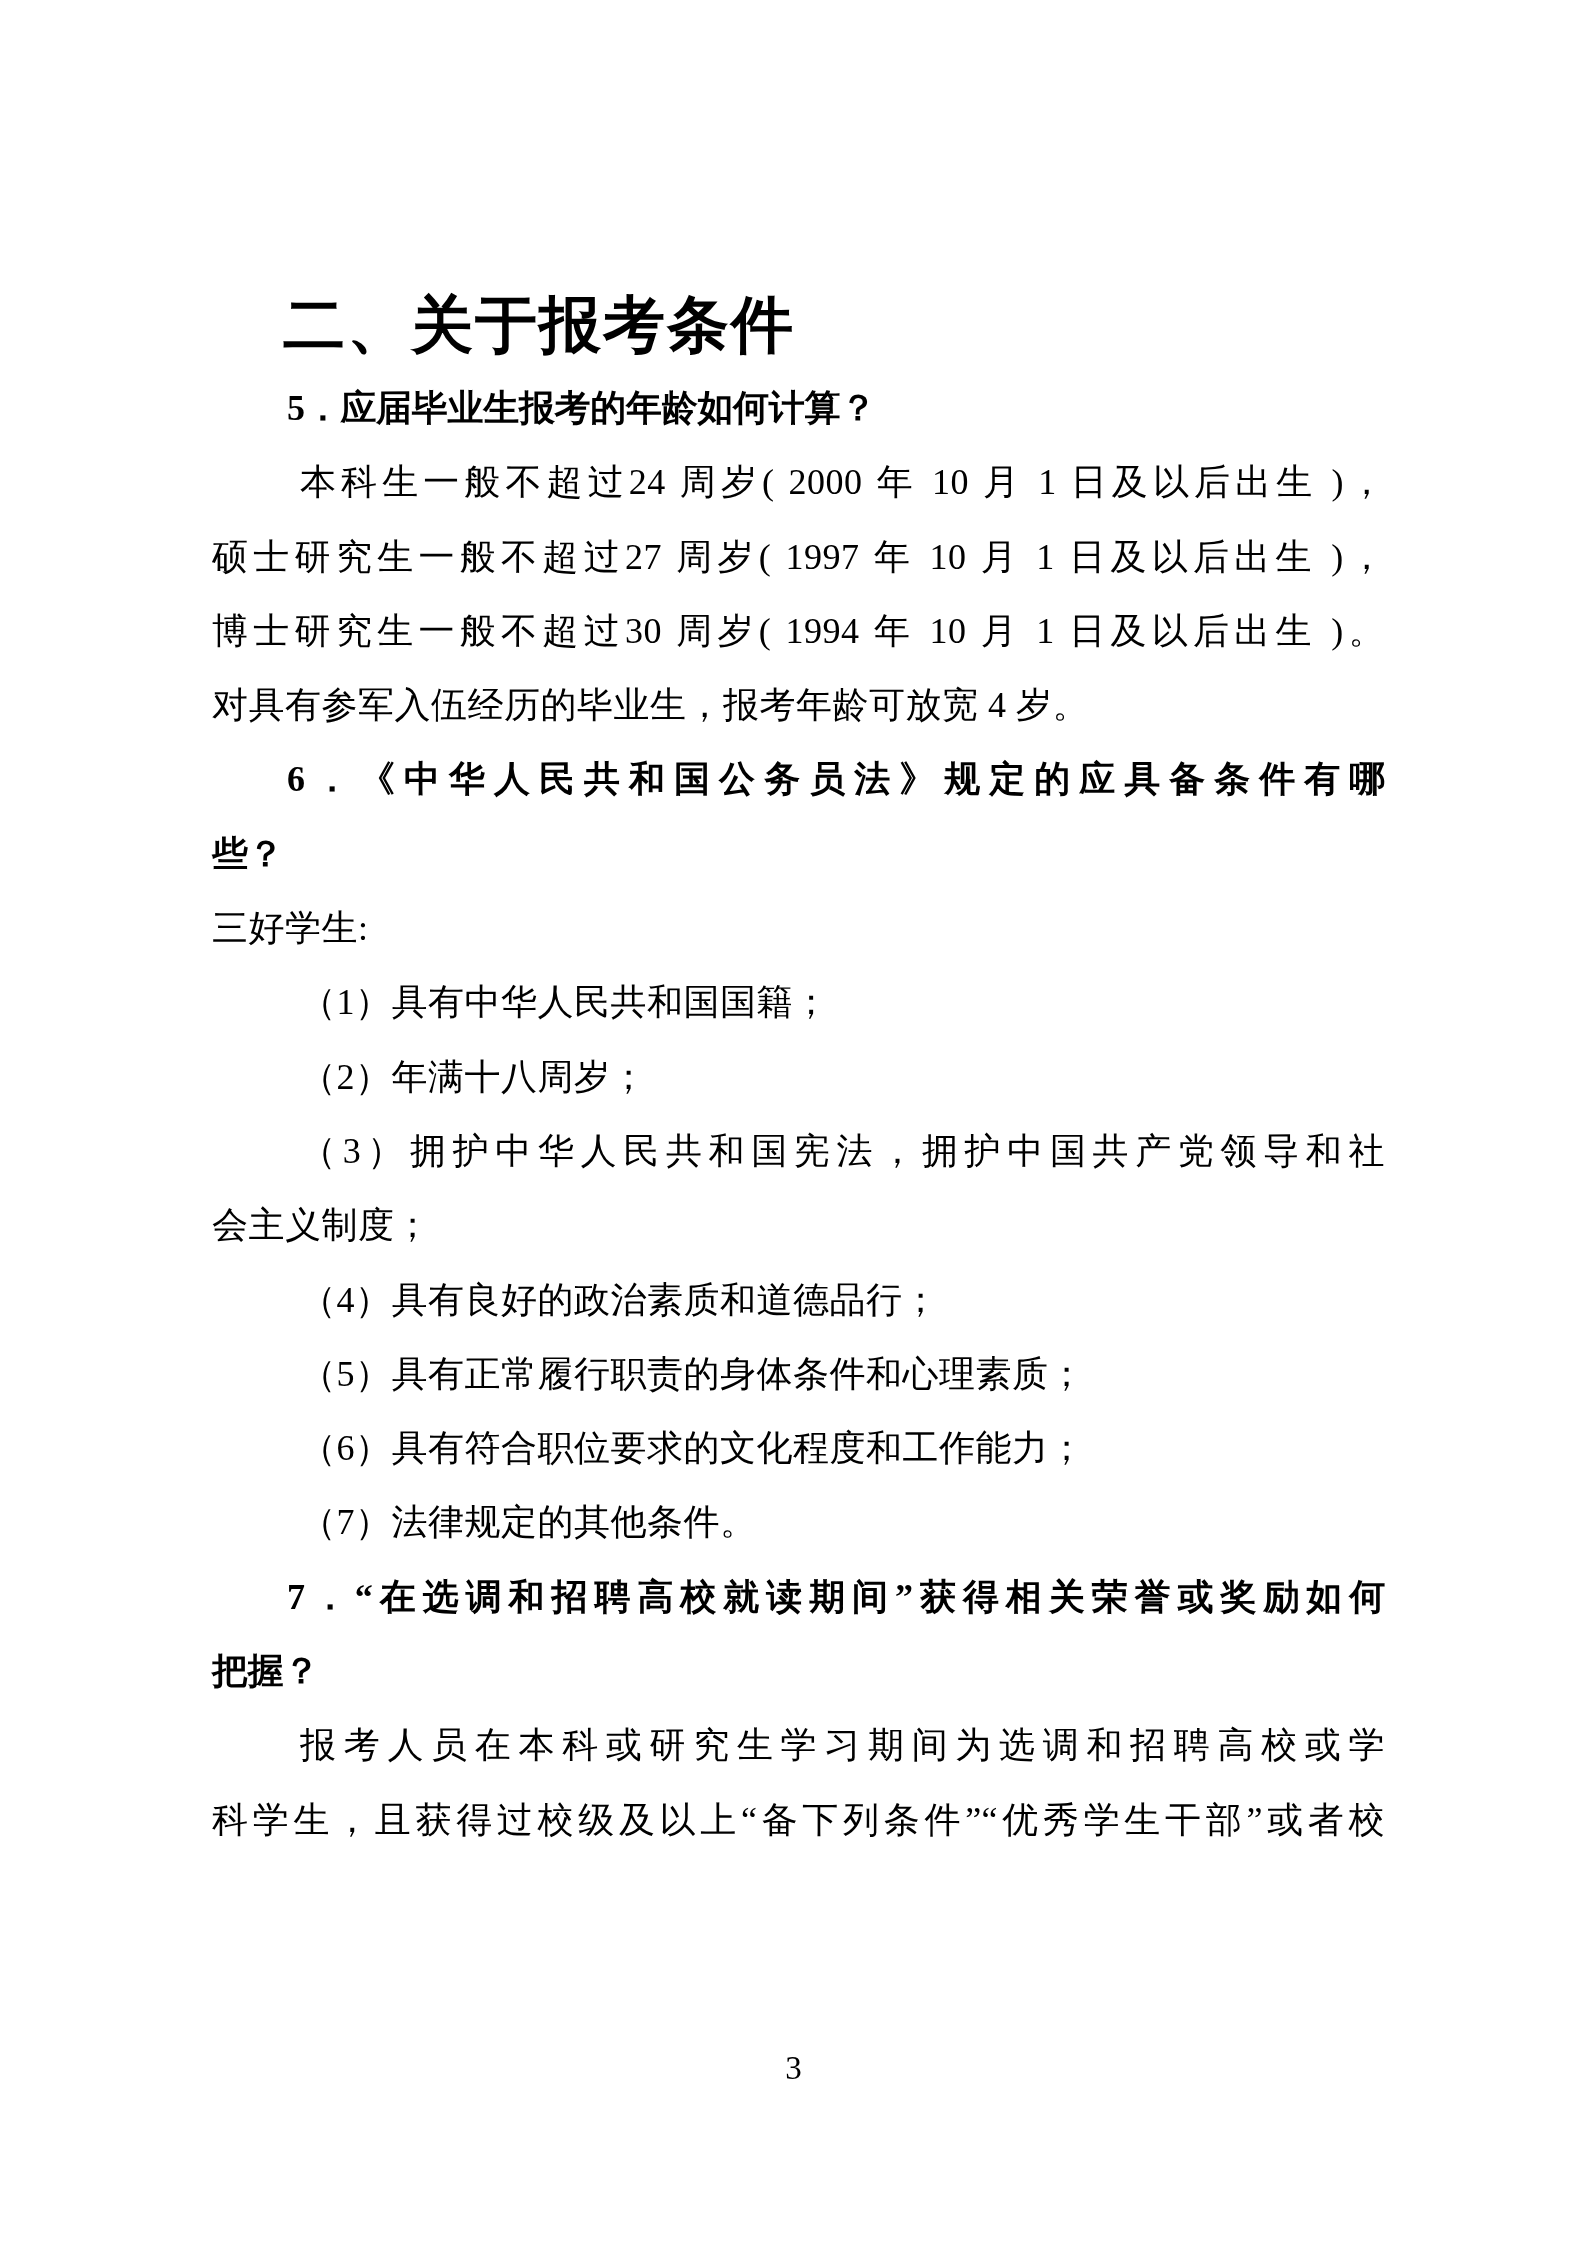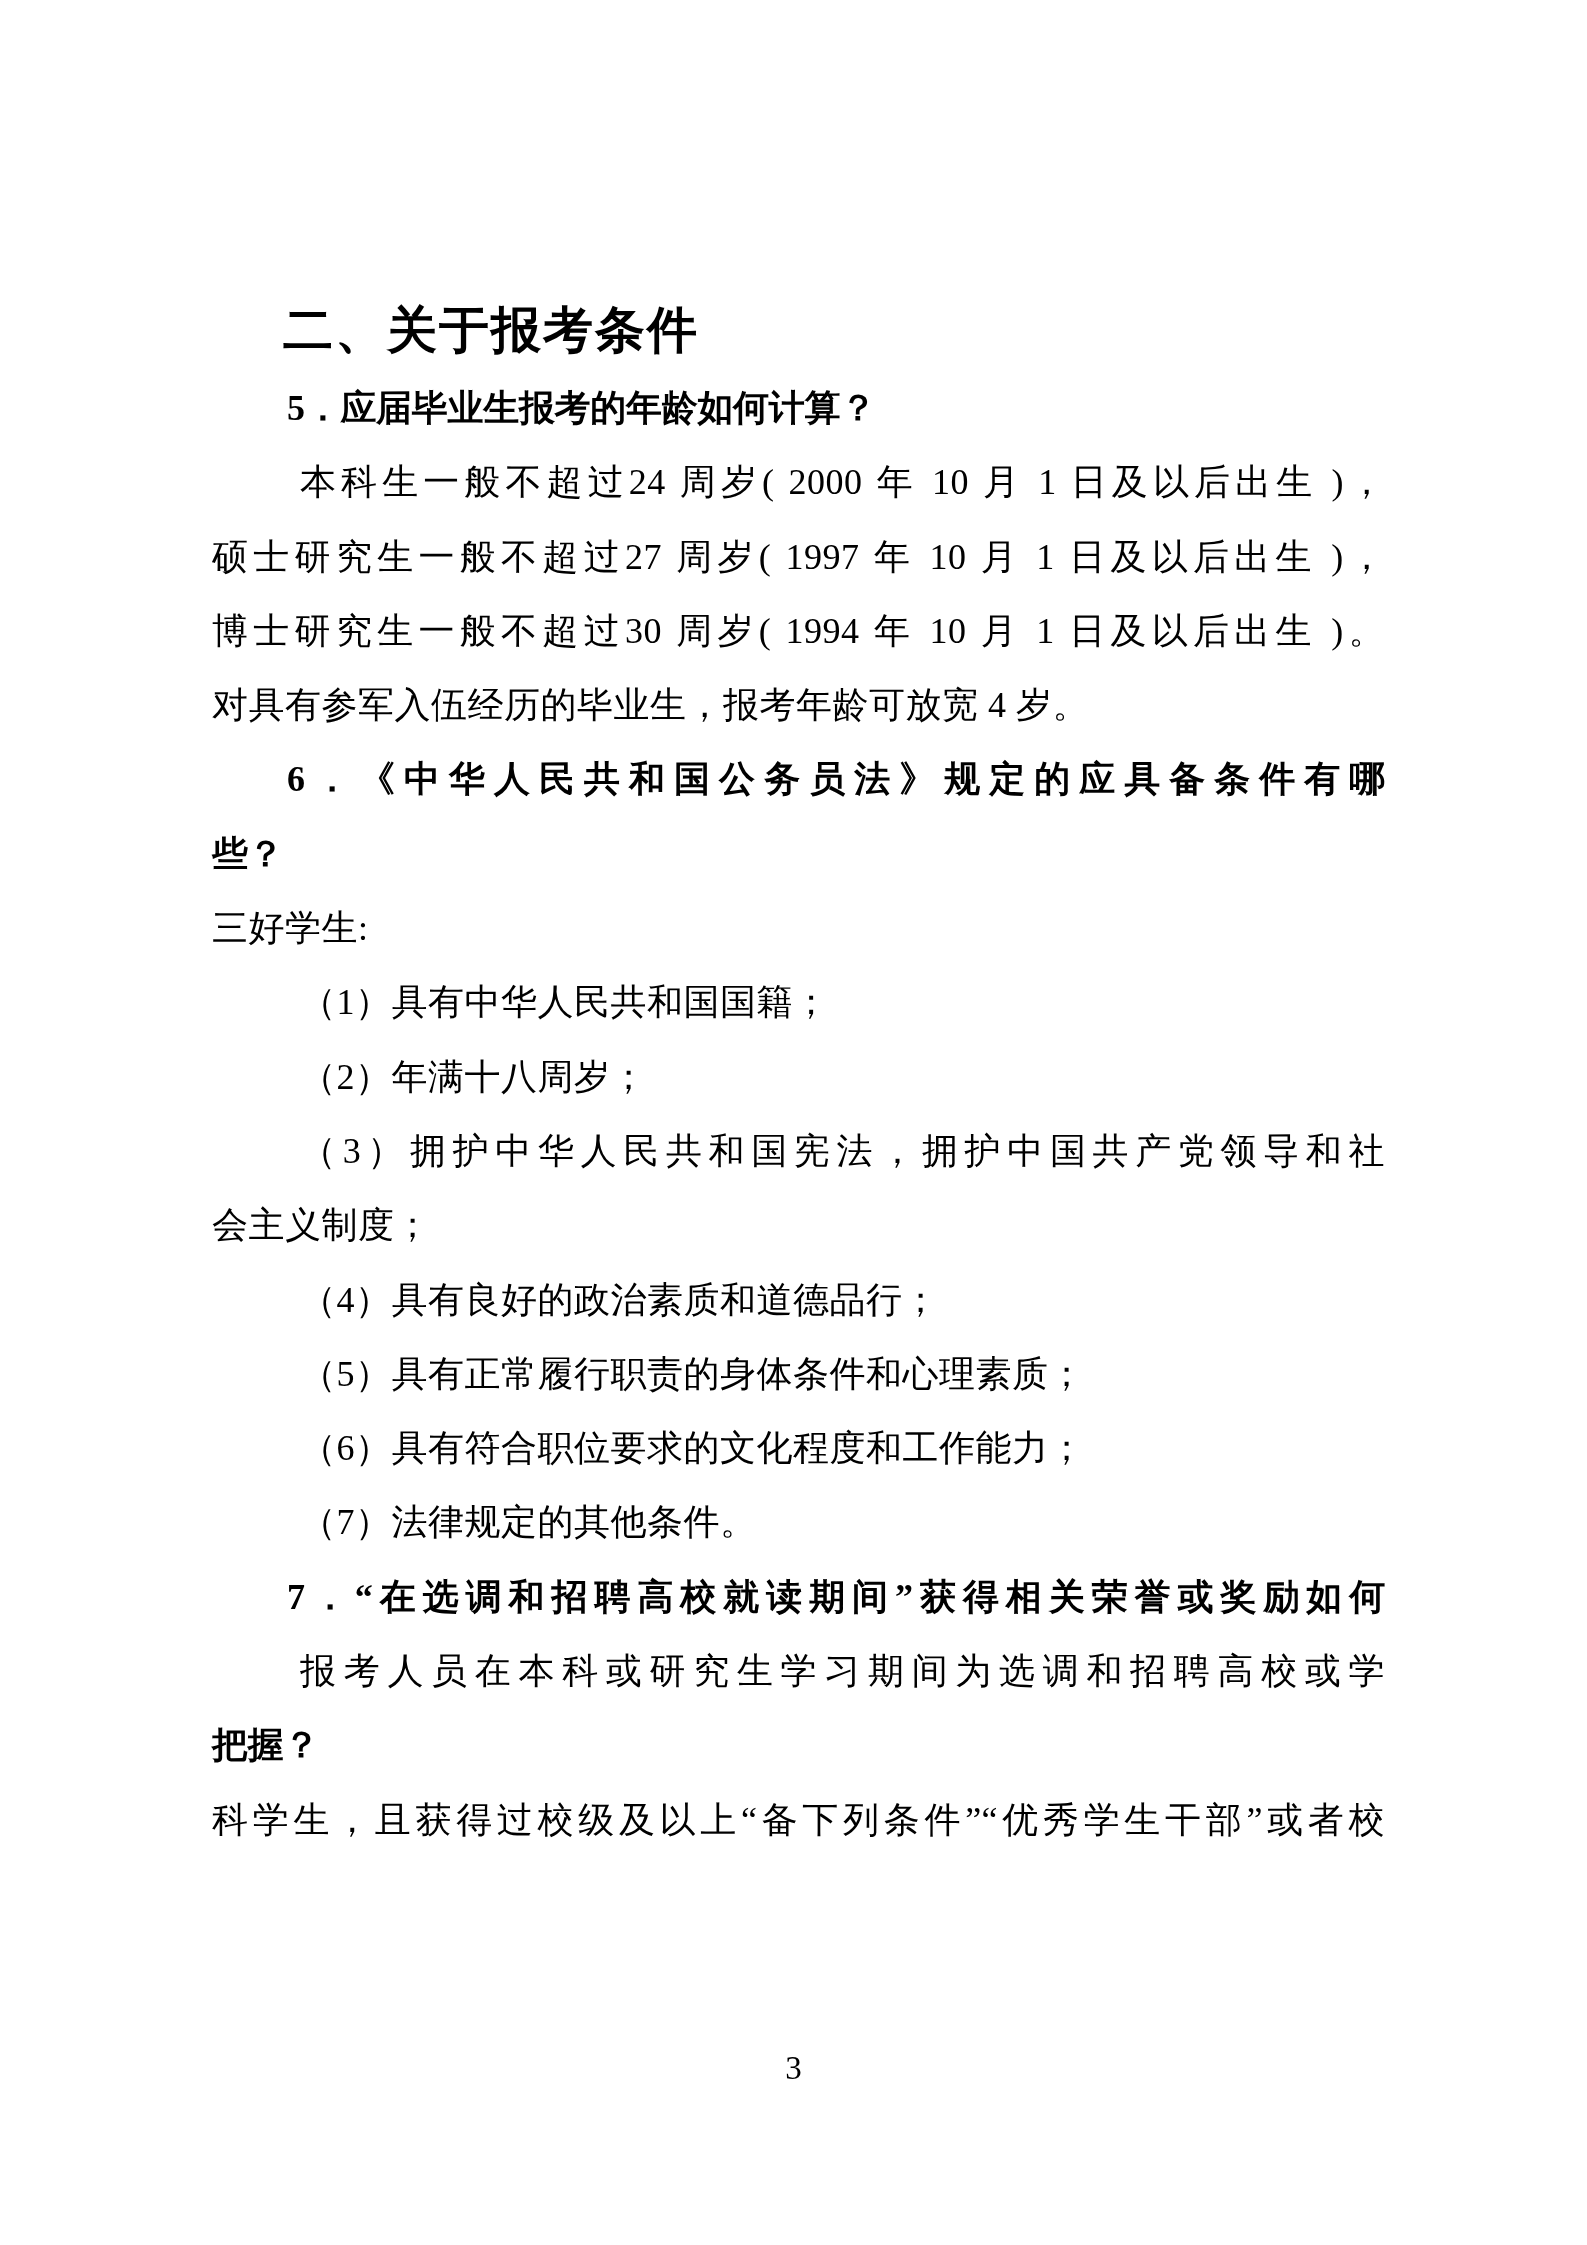--- a/index.html
+++ b/index.html
@@ -14,23 +14,23 @@
   }
   .content {
     position: absolute;
     left: 212px;
     top: 289px;
     width: 1173px;
   }
   .sec-heading {
     height: 82px;
     line-height: 82px;
-    font-size: 50px;
+    font-size: 62px;
     font-weight: 700;
-    font-family: Liberation Serif, serif;
+    font-family: Liberation Mono, monospace;
     text-indent: 71px;
     letter-spacing: 2px;
     white-space: nowrap;
   }
   .line {
     height: 74.3px;
     line-height: 74.3px;
     font-size: 36px;
     letter-spacing: 0.5px;
   }
@@ -79,21 +79,21 @@
     <div class="line indent">（1）具有中华人民共和国国籍；</div>
     <div class="line indent">（2）年满十八周岁；</div>
     <div class="line indent fill">（3）拥护中华人民共和国宪法，拥护中国共产党领导和社</div>
     <div class="line">会主义制度；</div>
     <div class="line indent">（4）具有良好的政治素质和道德品行；</div>
     <div class="line indent">（5）具有正常履行职责的身体条件和心理素质；</div>
     <div class="line indent">（6）具有符合职位要求的文化程度和工作能力；</div>
     <div class="line indent">（7）法律规定的其他条件。</div>
 
     <div class="line q qindent fill">7．“在选调和招聘高校就读期间”获得相关荣誉或奖励如何</div>
+    <div class="line q">把握？</div>
+
     <div class="line indent fill">报考人员在本科或研究生学习期间为选调和招聘高校或学</div>
-
-    <div class="line q">把握？</div>
     <div class="line fill">科学生，且获得过校级及以上“备下列条件”“优秀学生干部”或者校</div>
 
   </div>
 
   <div class="pageno">3</div>
 </div>
 
 </body></html>

